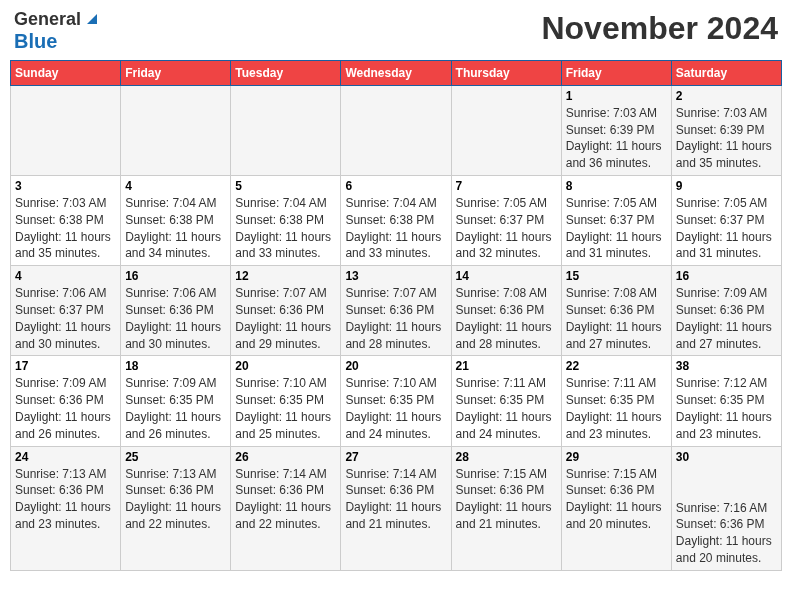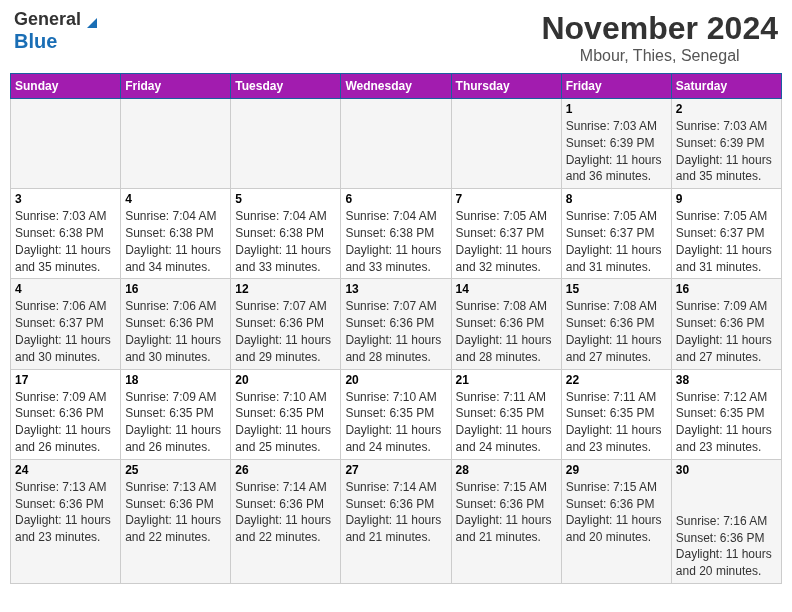--- a/index.html
+++ b/index.html
@@ -20,41 +20,41 @@
     .logo {
       display: flex;
       flex-direction: column;
       font-size: 18px;
       font-weight: bold;
       color: #333;
       line-height: 1.1;
     }
     .logo-line {
       display: flex;
-      align-items: flex-end;
+      align-items: flex-start;
     }
     .title-area {
-      text-align: center;
+      text-align: right;
     }
     .month-title {
       font-size: 32px;
       font-weight: bold;
       color: #333;
     }
     .location {
       font-size: 16px;
       color: #555;
     }
     table {
       width: 100%;
       border-collapse: collapse;
       font-size: 11px;
     }
     thead tr th {
-      background: #a21caf;
+      background: #ef4444;
       color: #fff;
       padding: 5px 4px;
       text-align: left;
       font-size: 12px;
       font-weight: bold;
       border: 1px solid #1a5fa0;
     }
     tbody tr td {
       border: 1px solid #ccc;
       vertical-align: top;
@@ -92,21 +92,20 @@
     <div class="logo-line">
       <span style="color:#333;font-size:18px;font-weight:bold;">General</span>
       <svg width="16" height="16" viewBox="0 0 16 16" style="margin-left:2px;">
         <polygon points="4,14 14,4 14,14" fill="#1a6eb5"></polygon>
       </svg>
     </div>
     <span style="color:#1a6eb5;font-size:20px;font-weight:bold;">Blue</span>
   </div>
   <div class="title-area">
     <div class="month-title">November 2024</div>
-    <div class="location">Mbour, Thies, Senegal</div>
   </div>
 </div>
 
 <table>
   <thead>
     <tr>
       <th>Sunday</th>
       <th>Friday</th>
       <th>Tuesday</th>
       <th>Wednesday</th>

